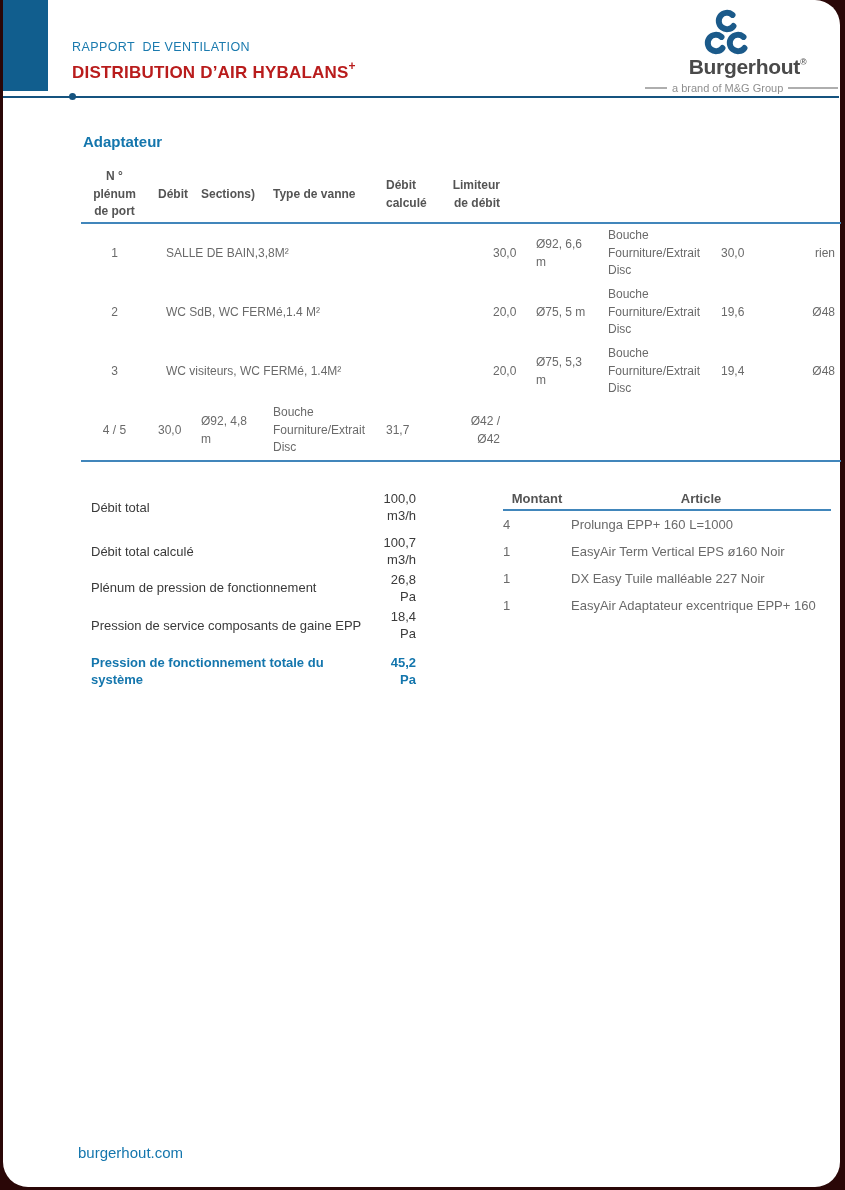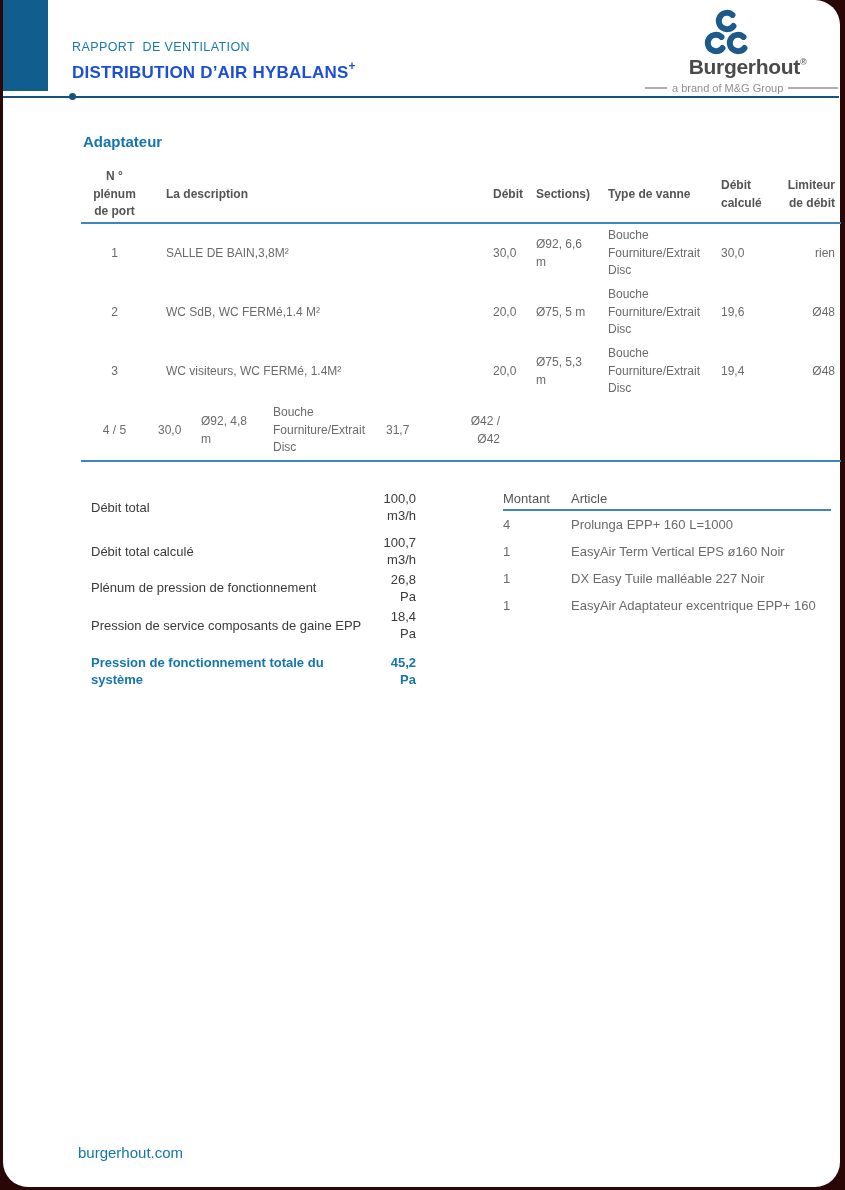--- a/index.html
+++ b/index.html
@@ -10,21 +10,21 @@
   }
   *{box-sizing:border-box;}
   .page{
     position:absolute;left:3px;top:0;right:5px;bottom:3px;
     background:#ffffff;
     border-radius:25px;
   }
   
   .blue-bar{position:absolute;left:0;top:0;width:45px;height:91px;background:#115e8e;}
   .report-type{position:absolute;left:69px;top:40px;font-size:12.5px;color:#1a7aae;letter-spacing:.4px;white-space:pre;}
-  .doc-title{position:absolute;left:69px;top:60px;font-size:17px;font-weight:bold;color:#1d4ed8;letter-spacing:.2px;}
+  .doc-title{position:absolute;left:69px;top:60px;font-size:17px;font-weight:bold;color:#b91c1c;letter-spacing:.2px;}
   .doc-title sup{font-size:12px;font-weight:bold;position:relative;top:-1px;}
   .header-rule{position:absolute;left:0;top:96px;width:836px;height:2px;background:#15537f;}
   .header-dot{position:absolute;left:66px;top:93px;width:7px;height:7px;border-radius:50%;background:#15537f;}
   
   .logo-icon{position:absolute;left:699px;top:8px;}
   .logo-name{position:absolute;left:652px;top:55px;width:185px;text-align:center;
     font-size:21px;font-weight:bold;color:#4a4a4a;letter-spacing:-0.3px;}
   .logo-name sup{font-size:9px;color:#6a6a6a;position:relative;top:-1px;}
   .logo-tagline{position:absolute;left:642px;top:82px;width:193px;display:flex;align-items:center;}
   .logo-tagline .tl{height:2px;background:#aeaeae;}
@@ -52,21 +52,21 @@
   .tot-label{width:292px;padding-right:6px;line-height:1.3;}
   .tot-value{flex:1;text-align:right;white-space:pre-line;line-height:1.3;}
   .tot-row.r0{height:36px;}
   .tot-row.r1{height:36px;margin-top:8px;}
   .tot-row.r2{height:17px;margin-top:10px;}
   .tot-row.r3{height:34px;margin-top:12px;}
   .tot-row.r4{height:34px;margin-top:12px;}
   .tot-row.highlight{color:#1476ad;font-weight:bold;}
   
   .articles{position:absolute;left:500px;top:488px;width:328px;font-size:13px;}
-  .art-head{display:flex;height:21px;align-items:center;font-weight:normal;color:#545454;}
+  .art-head{display:flex;height:21px;align-items:center;font-weight:bold;color:#545454;text-align:center;}
   .art-qty{width:68px;}
   .art-name{flex:1;}
   .art-row{display:flex;height:27px;align-items:center;color:#6a6a6a;}
   
   .footer-link{position:absolute;left:75px;top:1144px;font-size:15px;color:#1476ad;}
 </style>
 </head>
 <body>
 
 <div class="page">
@@ -92,21 +92,20 @@
   <div class="header-rule"></div>
   <div class="header-dot"></div>
 
   <div class="section-title">Adaptateur</div>
 
   <div class="vtable">
     <div class="vt-head" id="vt-head">
         <div class="cell c0">N °
 plénum
 de port</div>
-        <div class="cell c1">La description</div>
         <div class="cell c2">Débit</div>
         <div class="cell c3">Sections)</div>
         <div class="cell c4">Type de vanne</div>
         <div class="cell c5">Débit
 calculé</div>
         <div class="cell c6">Limiteur
 de débit</div>
       </div>
     <div class="rule"></div>
     <div id="vt-body">

